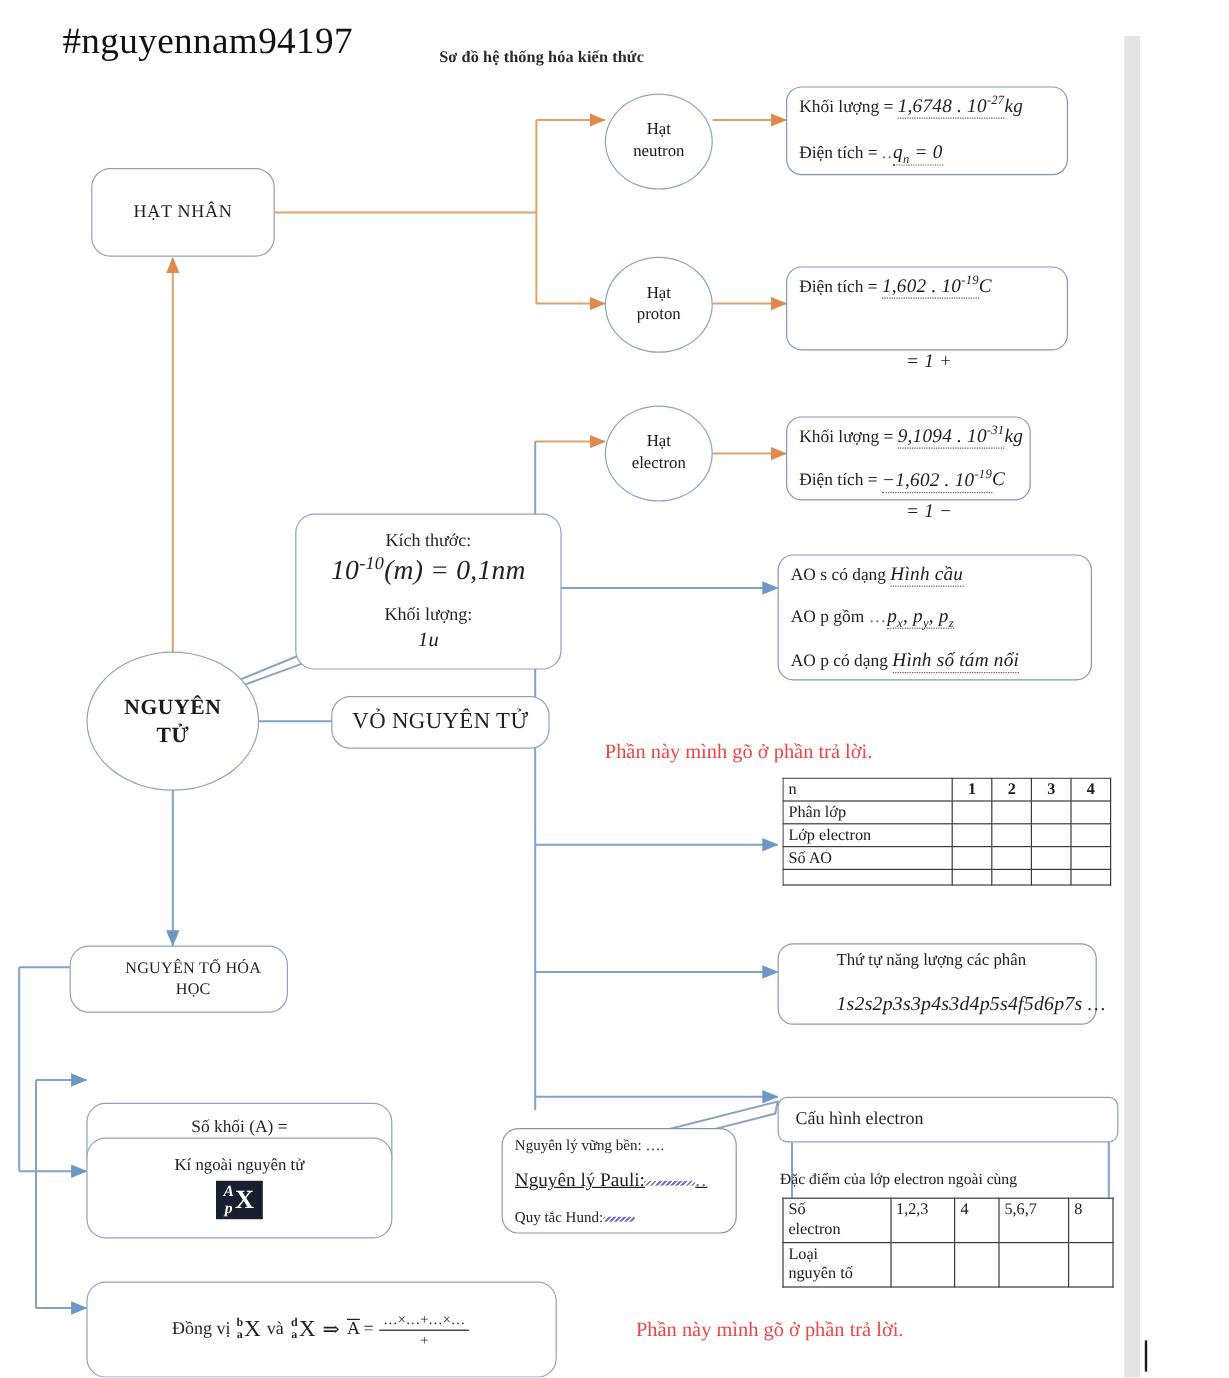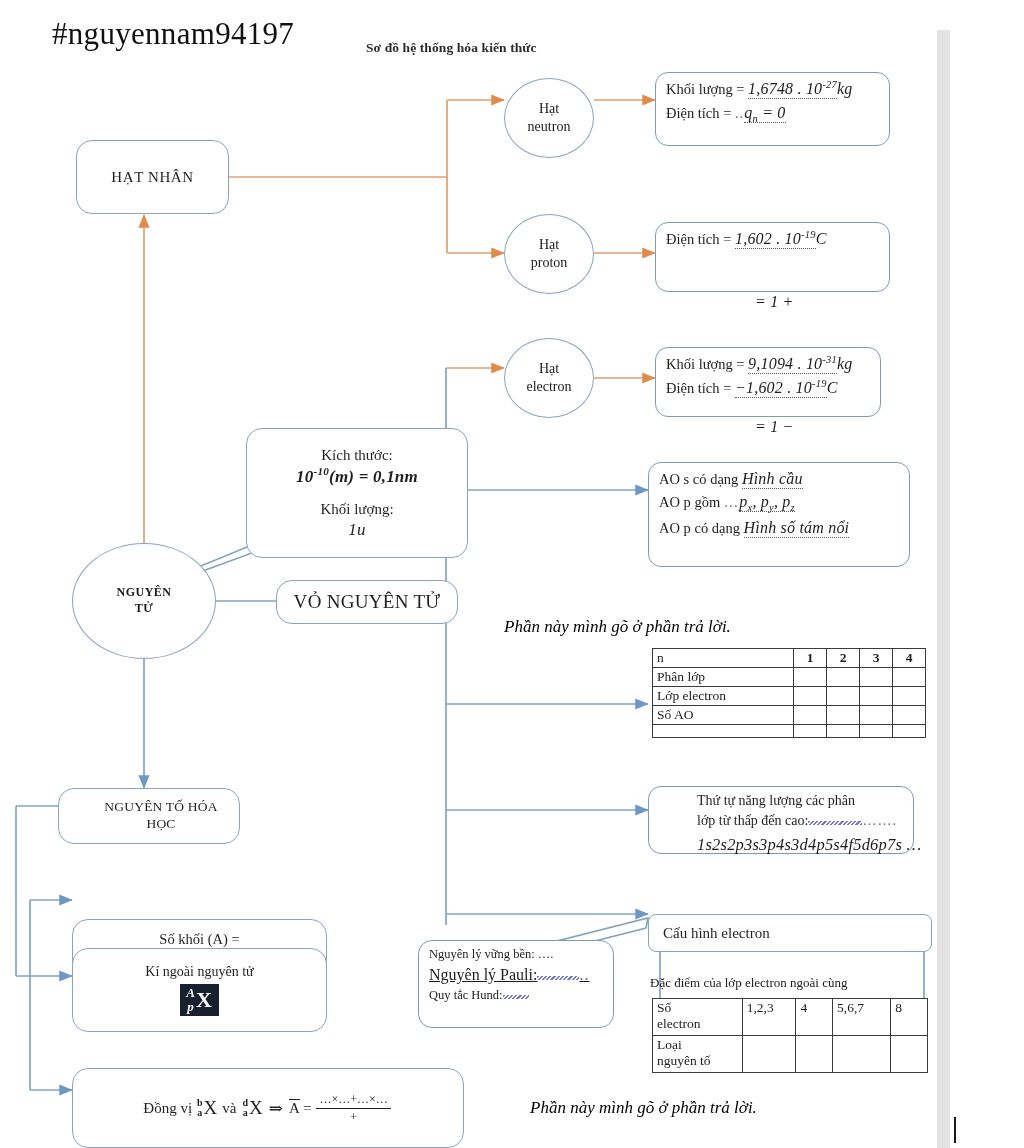--- a/index.html
+++ b/index.html
@@ -39,21 +39,21 @@
     box-sizing:border-box;
     border:1.6px solid #8aa4c0;border-radius:50%;background:#fff;
     display:flex;flex-direction:column;align-items:center;justify-content:center;
     text-align:center;line-height:1.3;
   }
 
   
   .infobox{
     box-sizing:border-box;
     border:1.7px solid #7f9ab8;border-radius:13px;background:#fff;
-    display:flex;flex-direction:column;justify-content:flex-start;
+    display:flex;flex-direction:column;justify-content:space-between;
     padding:4px 10px;
   }
   .infobox .row{
     white-space:nowrap;line-height:1.45;font-size:14.5px;color:#1d1d1d;
   }
   .lbl{font-family:"Liberation Serif","DejaVu Serif",serif;}
   .val{
     font-family:"Liberation Serif","DejaVu Serif",serif;font-style:italic;
     font-size:16px;letter-spacing:.2px;
   }
@@ -64,21 +64,21 @@
   
   table.grid{border-collapse:collapse;background:#fff;}
   table.grid td{
     border:1.4px solid #3a3a3a;font-size:13.5px;padding:1px 4px;
     color:#1b1b1b;vertical-align:top;
   }
   table.grid td.num{text-align:center;font-weight:bold;}
 
   
   .note{
-    font-style:italic;font-size:17px;color:#000000;white-space:nowrap;
+    font-size:17px;color:#ef4444;white-space:nowrap;
     font-family:"Liberation Serif","DejaVu Serif",serif;
   }
 
   
   .chip{
     background:#16202e;color:#ffffff;display:inline-flex;align-items:center;
     padding:2px 7px 3px 6px;line-height:1;
   }
   .chip .pre{display:inline-flex;flex-direction:column;align-items:center;
     font-style:italic;font-weight:bold;font-size:13px;line-height:1.05;margin-right:1px;}
@@ -200,40 +200,40 @@
       <span class="val dotfill"><span>1,602 . 10</span><sup class="e">-19</sup></span><span class="val">C</span>
     </div>
   </div>
   <div class="abs val" style="left:755px;top:293px;font-size:16px;">= 1 +</div>
 
   <div class="abs circ" style="left:504px;top:338px;width:90px;height:80px;font-size:14px;">
     <span>Hạt</span>
     <span>electron</span>
   </div>
 
-  <div class="abs infobox" style="left:655px;top:347px;width:226px;height:70px;">
+  <div class="abs infobox" style="left:655px;top:347px;width:204px;height:70px;">
     <div class="row">
       <span class="lbl">Khối lượng =</span>
       <span class="val dotfill"><span>9,1094 . 10</span><sup class="e">-31</sup></span><span class="val">kg</span>
     </div>
     <div class="row">
       <span class="lbl">Điện tích =</span>
       <span class="val dotfill"><span>−1,602 . 10</span><sup class="e">-19</sup></span><span class="val">C</span>
     </div>
   </div>
   <div class="abs val" style="left:755px;top:418px;font-size:16px;">= 1 −</div>
 
   <div class="abs node bigradius" style="left:246px;top:428px;width:222px;height:130px;font-size:15px;">
     <div class="ln">Kích thước:</div>
-    <div class="ln val" style="font-size:17px;font-weight:bold;"><span>10</span><sup class="e">-10</sup><span>(m) = 0,1nm</span></div>
+    <div class="ln val" style="font-size:23px;"><span>10</span><sup class="e">-10</sup><span>(m) = 0,1nm</span></div>
     <div class="ln" style="margin-top:13px;">Khối lượng:</div>
     <div class="ln val" style="font-size:17px;">1u</div>
   </div>
 
-  <div class="abs circ" style="left:72px;top:543px;width:144px;height:116px;font-size:12px;font-weight:bold;letter-spacing:.5px;">
+  <div class="abs circ" style="left:72px;top:543px;width:144px;height:116px;font-size:18px;font-weight:bold;letter-spacing:.5px;">
     <span>NGUYÊN</span>
     <span>TỬ</span>
   </div>
 
   <div class="abs node bigradius" style="left:276px;top:580px;width:182px;height:44px;font-size:19px;letter-spacing:.3px;">
     <span>VỎ NGUYÊN TỬ</span>
   </div>
 
   <div class="abs infobox" style="left:648px;top:462px;width:262px;height:105px;">
     <div class="row">
@@ -289,21 +289,20 @@
             <td style="height: 10px;"></td>
             <td style="height: 10px;"></td>
             <td style="height: 10px;"></td>
           </tr>
         </tbody>
     </table>
   </div>
 
   <div class="abs infobox" style="left:648px;top:786px;width:266px;height:68px;padding-left:48px;">
     <div class="row" style="font-size:14px;">Thứ tự năng lượng các phân</div>
-    <div class="row" style="font-size:14px;"><span>lớp từ thấp đến cao:</span><span class="squig" style="width:54px;"></span><span class="dots">…….</span></div>
     <div class="row val" style="font-size:16.5px;margin-top:1px;">1s2s2p3s3p4s3d4p5s4f5d6p7s …</div>
   </div>
 
   <div class="abs node bigradius" style="left:58px;top:788px;width:182px;height:56px;font-size:13.5px;letter-spacing:.2px;padding-left:24px;">
     <span class="ln">NGUYÊN TỐ HÓA</span>
     <span class="ln">HỌC</span>
   </div>
 
   <div class="abs node bigradius" style="left:72px;top:872px;width:255px;height:62px;font-size:14.5px;flex-direction:column;margin-top:47px;">
     <span>Số khối (A) =</span>

